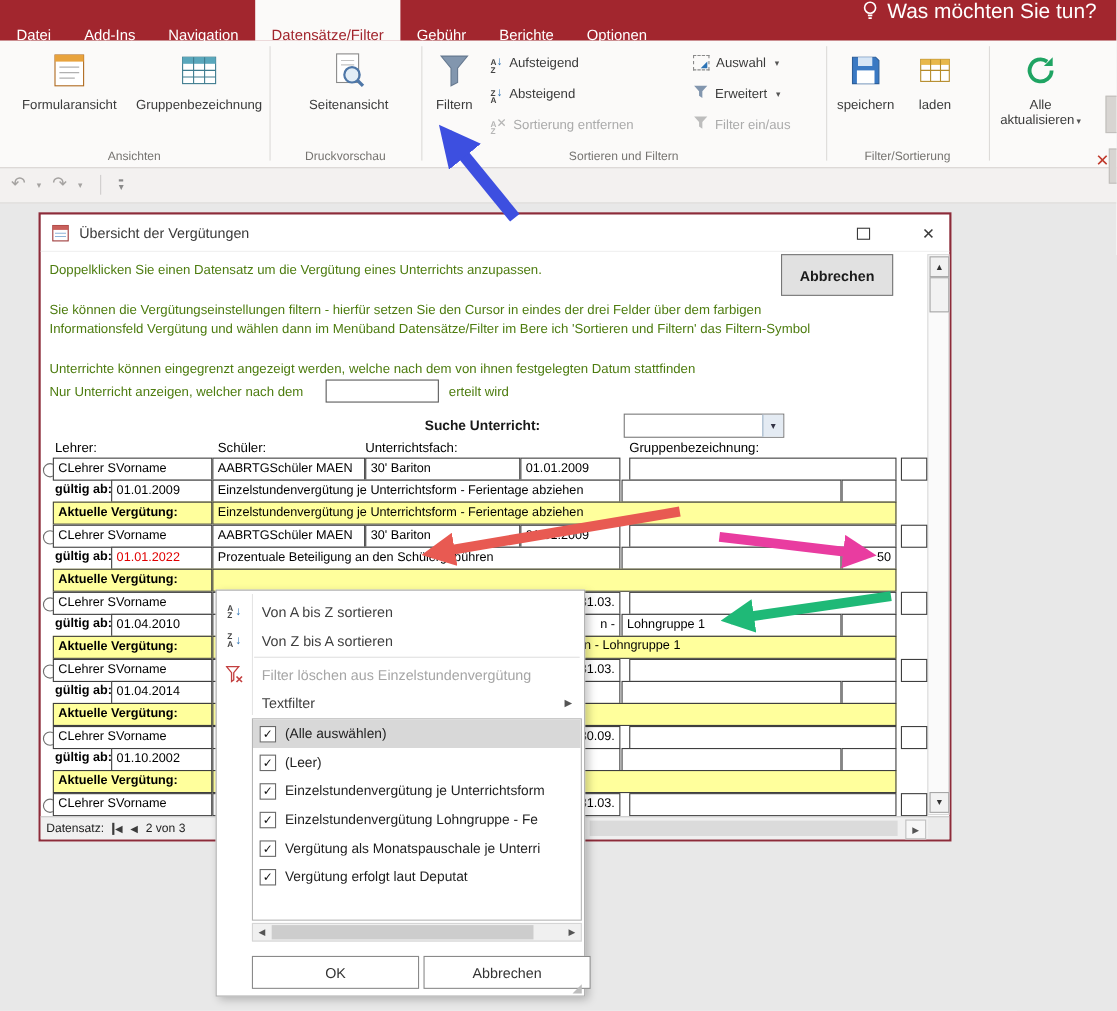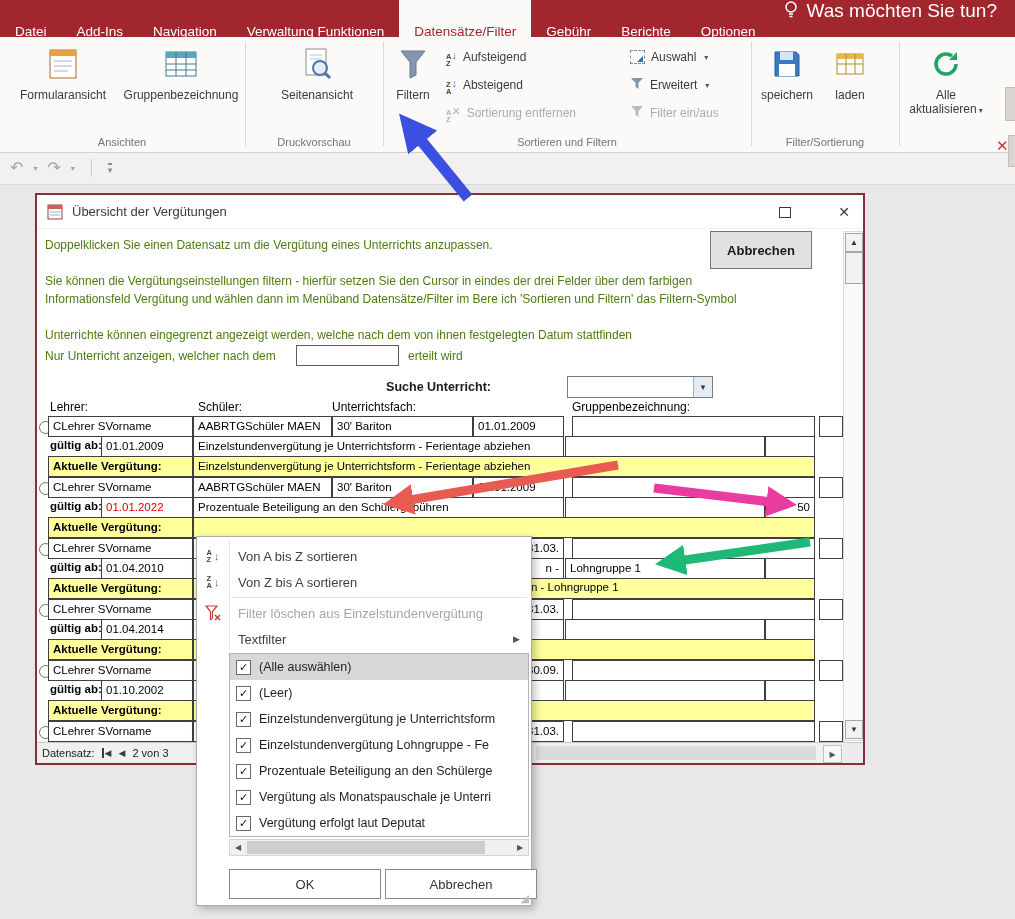--- a/index.html
+++ b/index.html
@@ -99,21 +99,20 @@
 </style>
 </head>
 <body>
 
 <div class="screen">
 
   <div class="tabbar">
     <div class="tab">Datei</div>
     <div class="tab">Add-Ins</div>
     <div class="tab">Navigation</div>
-    <div class="tab">Verwaltung Funktionen</div>
     <div class="tab active">Datensätze/Filter</div>
     <div class="tab">Gebühr</div>
     <div class="tab">Berichte</div>
     <div class="tab">Optionen</div>
     <div class="helpbox">
       <svg width="16" height="18" viewBox="0 0 16 18">
         <circle cx="8" cy="7" r="5" fill="none" stroke="#fff" stroke-width="1.5"></circle>
         <line x1="6" y1="14" x2="10" y2="14" stroke="#fff" stroke-width="1.5"></line>
         <line x1="6.5" y1="16.5" x2="9.5" y2="16.5" stroke="#fff" stroke-width="1.5"></line>
       </svg>
@@ -441,24 +440,20 @@
         <span class="cbx checked"></span>
         <span class="clabel">(Leer)</span>
       </div>
       <div class="crow">
         <span class="cbx checked"></span>
         <span class="clabel">Einzelstundenvergütung je Unterrichtsform</span>
       </div>
       <div class="crow">
         <span class="cbx checked"></span>
         <span class="clabel">Einzelstundenvergütung Lohngruppe - Fe</span>
-      </div>
-      <div class="crow">
-        <span class="cbx checked"></span>
-        <span class="clabel">Prozentuale Beteiligung an den Schülerge</span>
       </div>
       <div class="crow">
         <span class="cbx checked"></span>
         <span class="clabel">Vergütung als Monatspauschale je Unterri</span>
       </div>
       <div class="crow">
         <span class="cbx checked"></span>
         <span class="clabel">Vergütung erfolgt laut Deputat</span>
       </div>
     </div>

